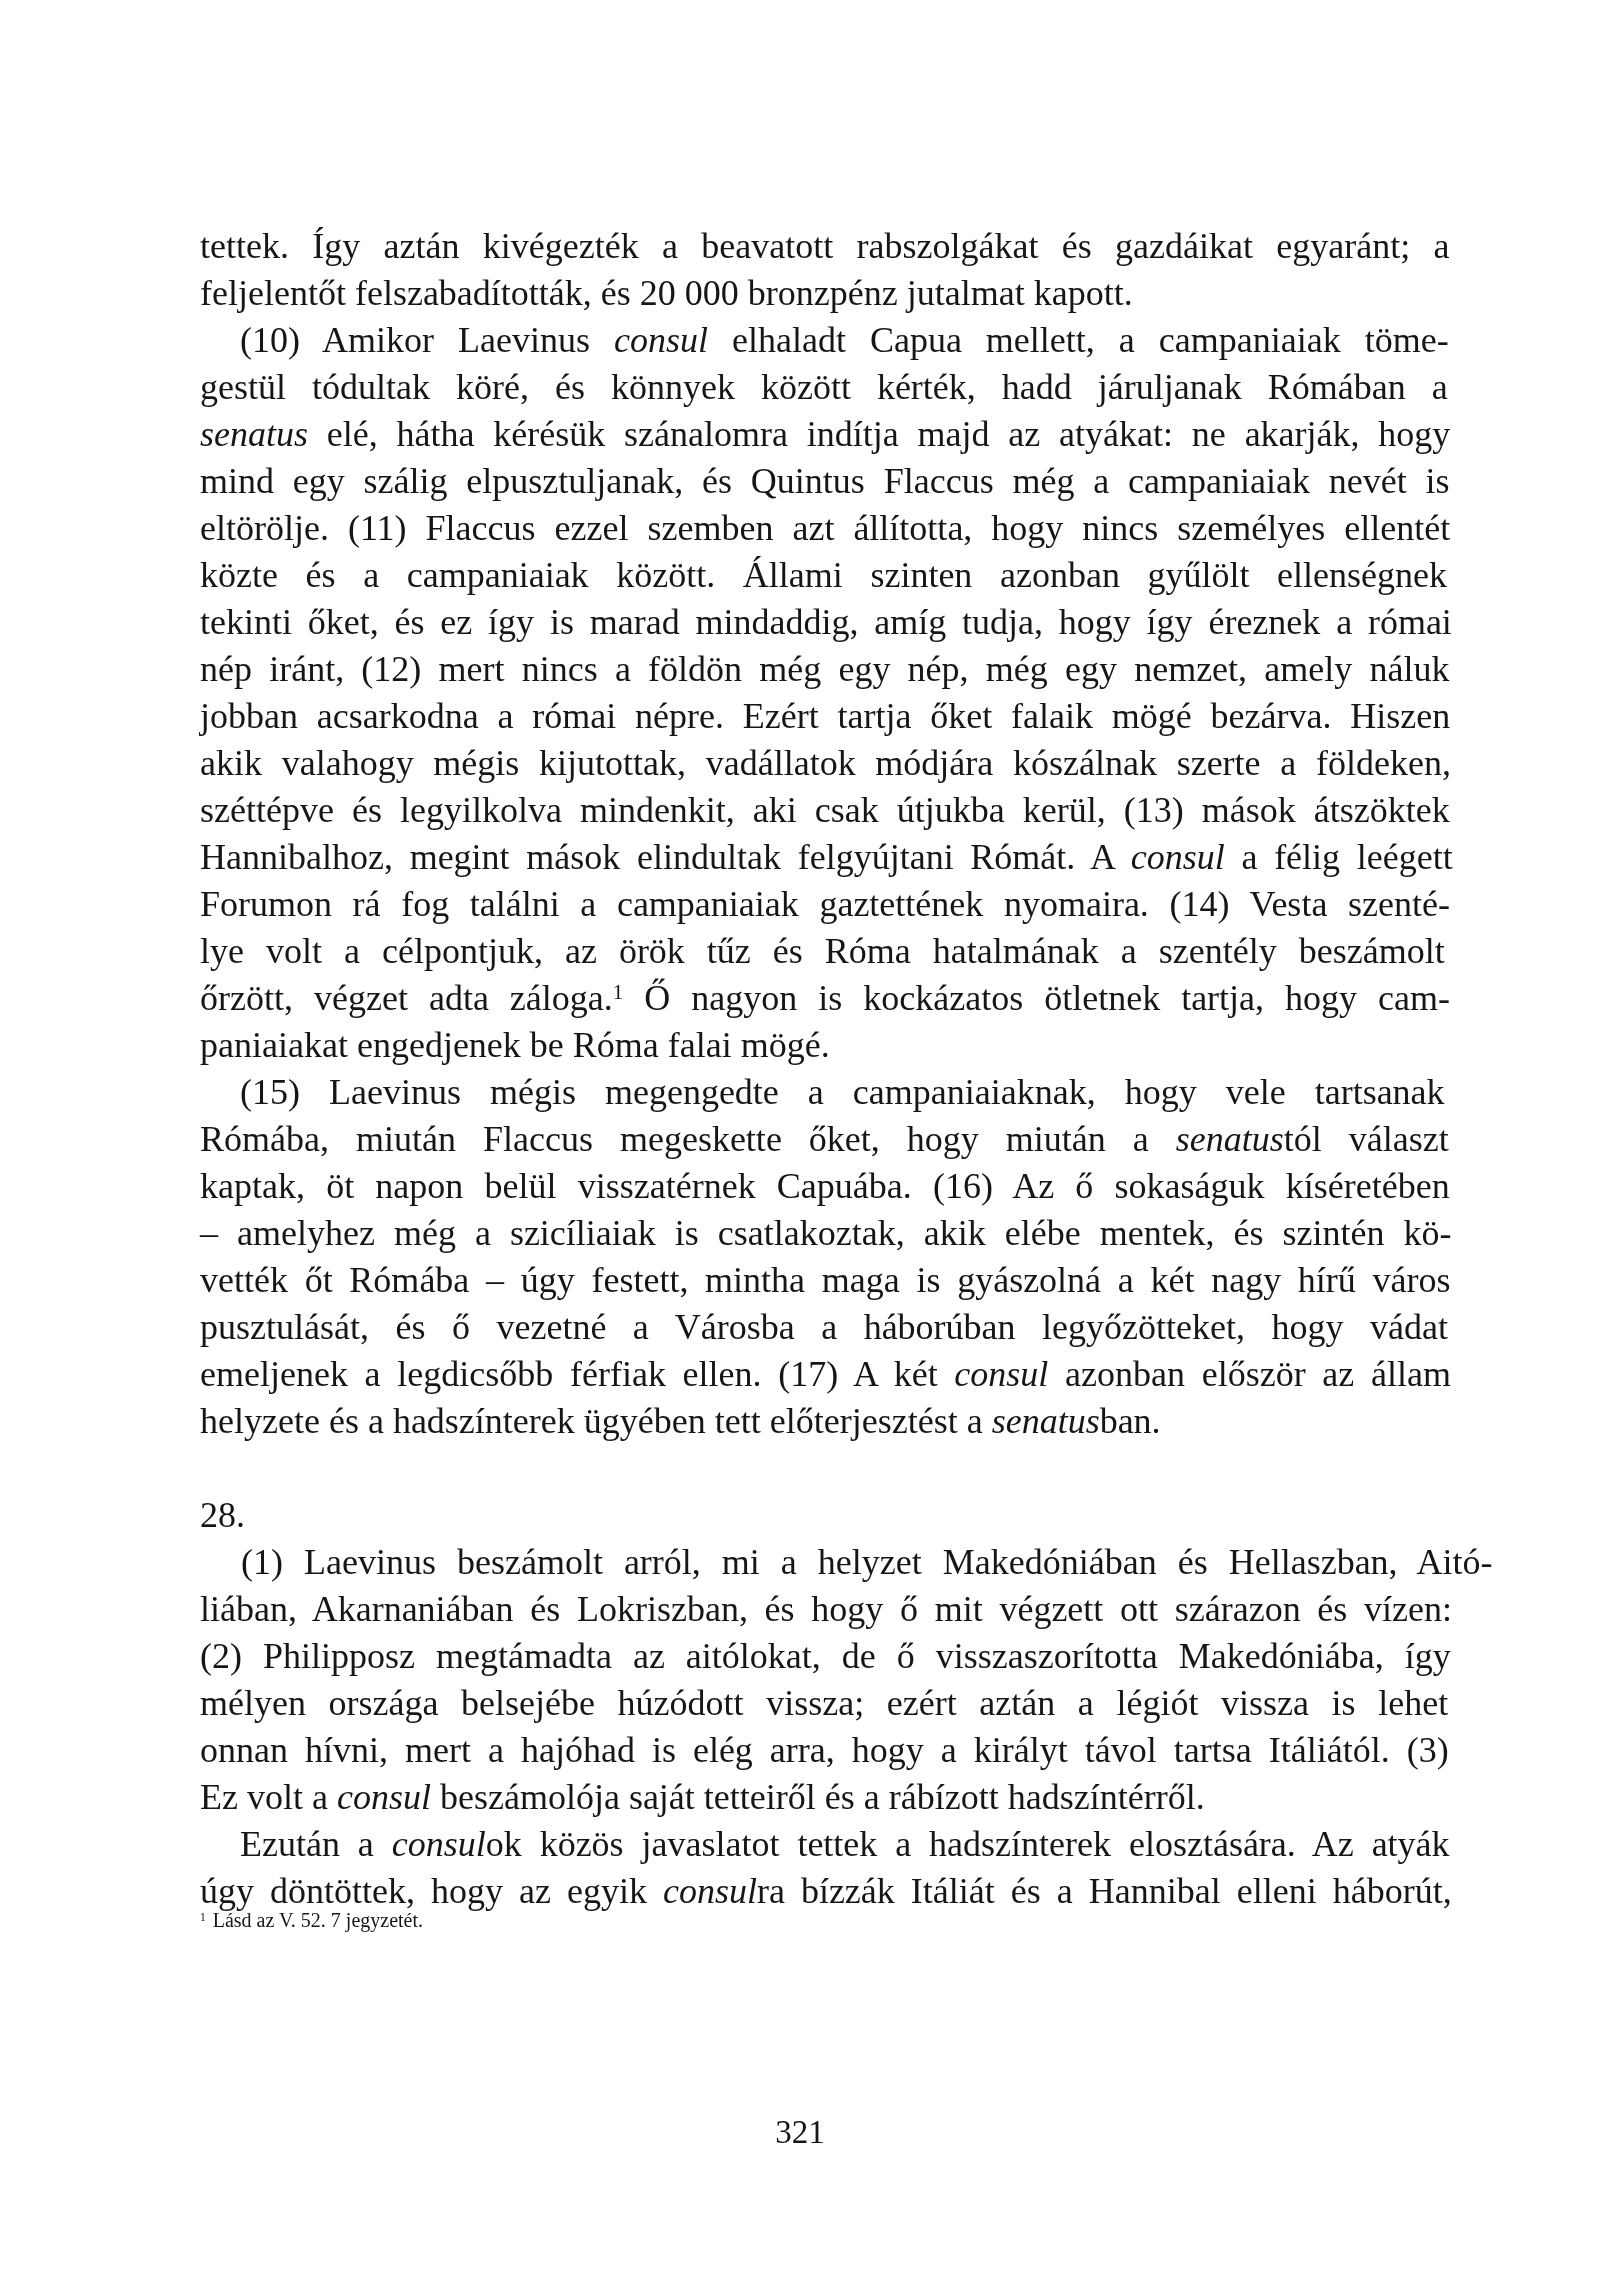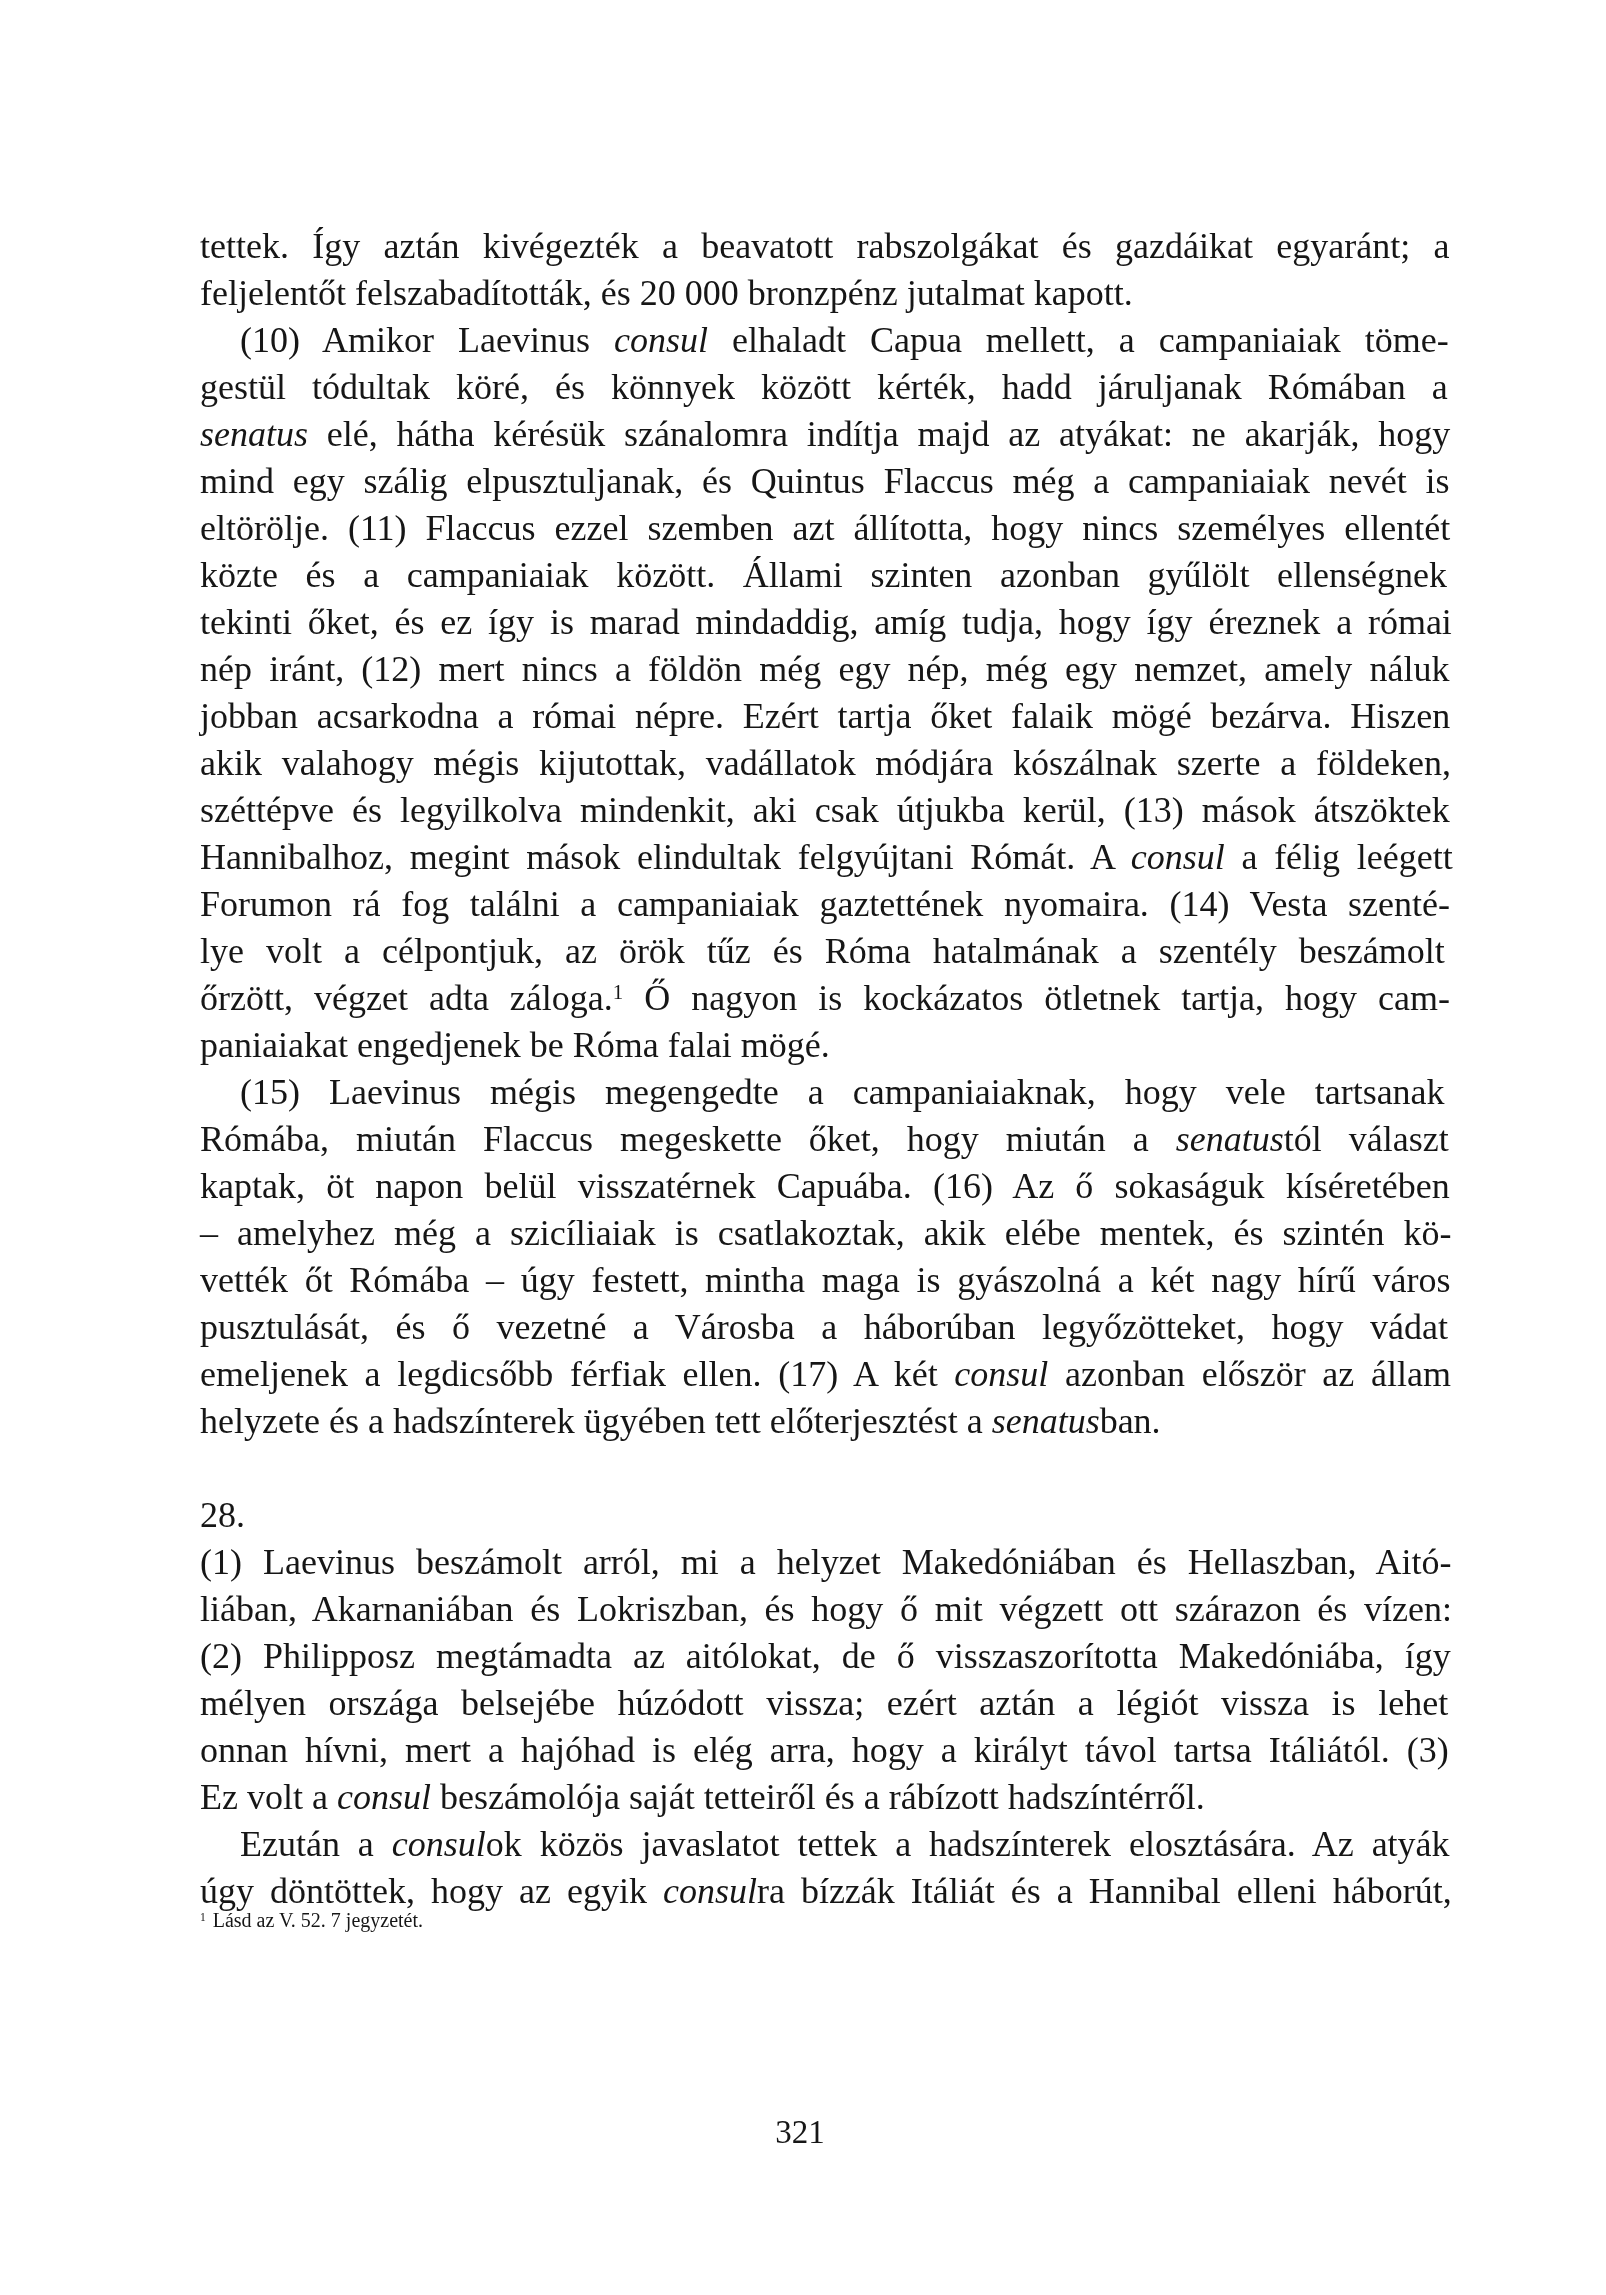--- a/index.html
+++ b/index.html
@@ -85,21 +85,21 @@
     <div class="line indent"><span class="content" style="word-spacing: 20px;"><span>(15) Laevinus mégis megengedte a campaniaiaknak, hogy vele tartsanak</span></span></div>
     <div class="line"><span class="content" style="word-spacing: 18px;"><span>Rómába, miután Flaccus megeskette őket, hogy miután a </span><span class="it">senatus</span><span>tól választ</span></span></div>
     <div class="line"><span class="content" style="word-spacing: 12.2px;"><span>kaptak, öt napon belül visszatérnek Capuába. (16) Az ő sokaságuk kíséretében</span></span></div>
     <div class="line"><span class="content" style="word-spacing: 10px;"><span>– amelyhez még a szicíliaiak is csatlakoztak, akik elébe mentek, és szintén kö-</span></span></div>
     <div class="line"><span class="content" style="word-spacing: 7.7px;"><span>vették őt Rómába – úgy festett, mintha maga is gyászolná a két nagy hírű város</span></span></div>
     <div class="line"><span class="content" style="word-spacing: 17.5px;"><span>pusztulását, és ő vezetné a Városba a háborúban legyőzötteket, hogy vádat</span></span></div>
     <div class="line"><span class="content" style="word-spacing: 7.7px;"><span>emeljenek a legdicsőbb férfiak ellen. (17) A két </span><span class="it">consul</span><span> azonban először az állam</span></span></div>
     <div class="line"><span class="content"><span>helyzete és a hadszínterek ügyében tett előterjesztést a </span><span class="it">senatus</span><span>ban.</span></span></div>
     <div class="line"><span class="content"></span></div>
     <div class="line heading"><span class="content"><span>28.</span></span></div>
-    <div class="line"><span class="content" style="word-spacing: 12px;"><span>(1) Laevinus beszámolt arról, mi a helyzet Makedóniában és Hellaszban, Aitó-</span></span></div>
+    <div class="line"><span class="content" style="word-spacing: 12px; margin-left: 41px;"><span>(1) Laevinus beszámolt arról, mi a helyzet Makedóniában és Hellaszban, Aitó-</span></span></div>
     <div class="line"><span class="content" style="word-spacing: 7.7px;"><span>liában, Akarnaniában és Lokriszban, és hogy ő mit végzett ott szárazon és vízen:</span></span></div>
     <div class="line"><span class="content" style="word-spacing: 12px;"><span>(2) Philipposz megtámadta az aitólokat, de ő visszaszorította Makedóniába, így</span></span></div>
     <div class="line"><span class="content" style="word-spacing: 13.6px;"><span>mélyen országa belsejébe húzódott vissza; ezért aztán a légiót vissza is lehet</span></span></div>
     <div class="line"><span class="content" style="word-spacing: 8px;"><span>onnan hívni, mert a hajóhad is elég arra, hogy a királyt távol tartsa Itáliától. (3)</span></span></div>
     <div class="line"><span class="content"><span>Ez volt a </span><span class="it">consul</span><span> beszámolója saját tetteiről és a rábízott hadszíntérről.</span></span></div>
     <div class="line indent"><span class="content" style="word-spacing: 8.9px; text-align: center;"><span>Ezután a </span><span class="it">consul</span><span>ok közös javaslatot tettek a hadszínterek elosztására. Az atyák</span></span></div>
     <div class="line"><span class="content" style="word-spacing: 7px;"><span>úgy döntöttek, hogy az egyik </span><span class="it">consul</span><span>ra bízzák Itáliát és a Hannibal elleni háborút,</span></span></div>
   </div>
 
 <div id="footnote">

